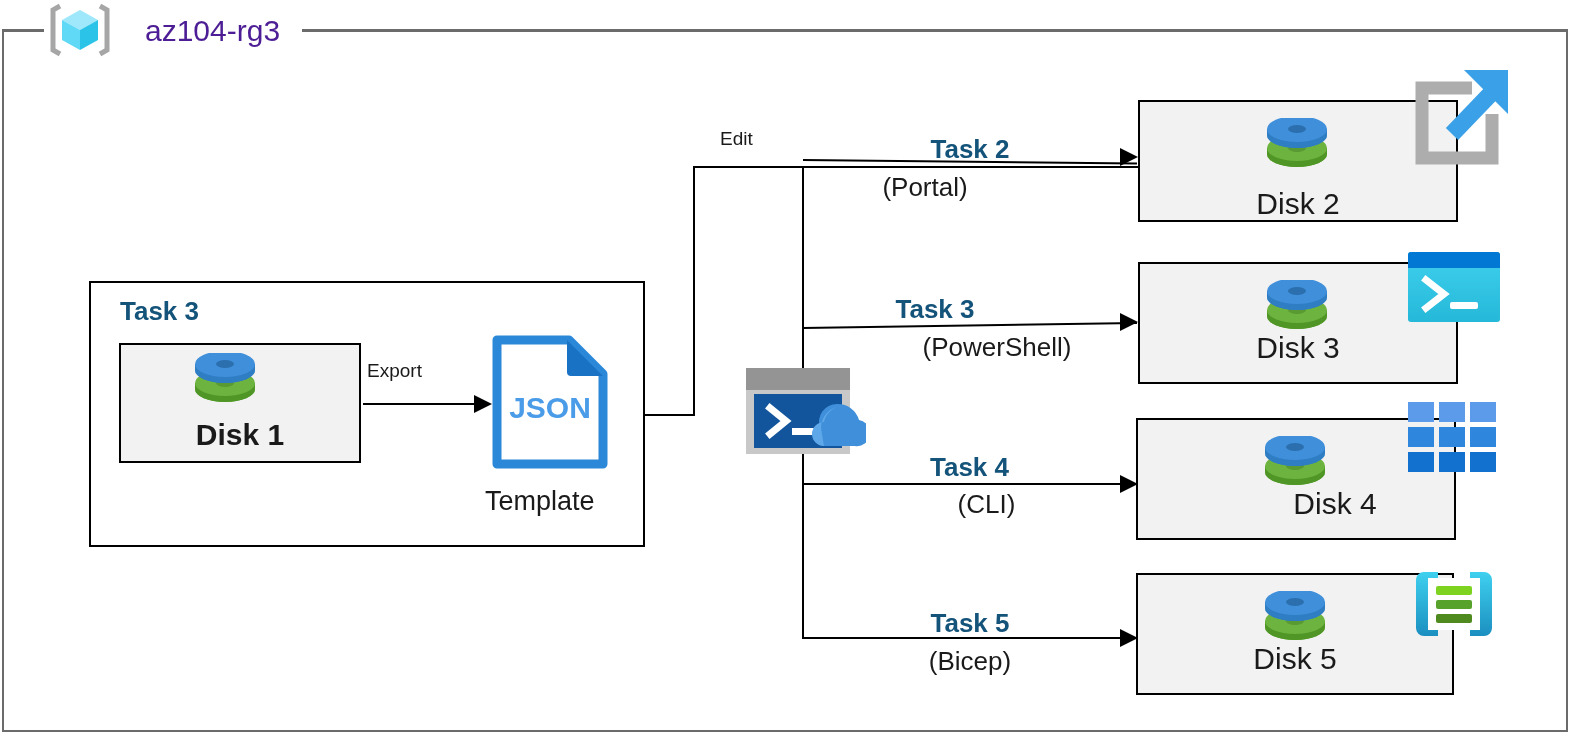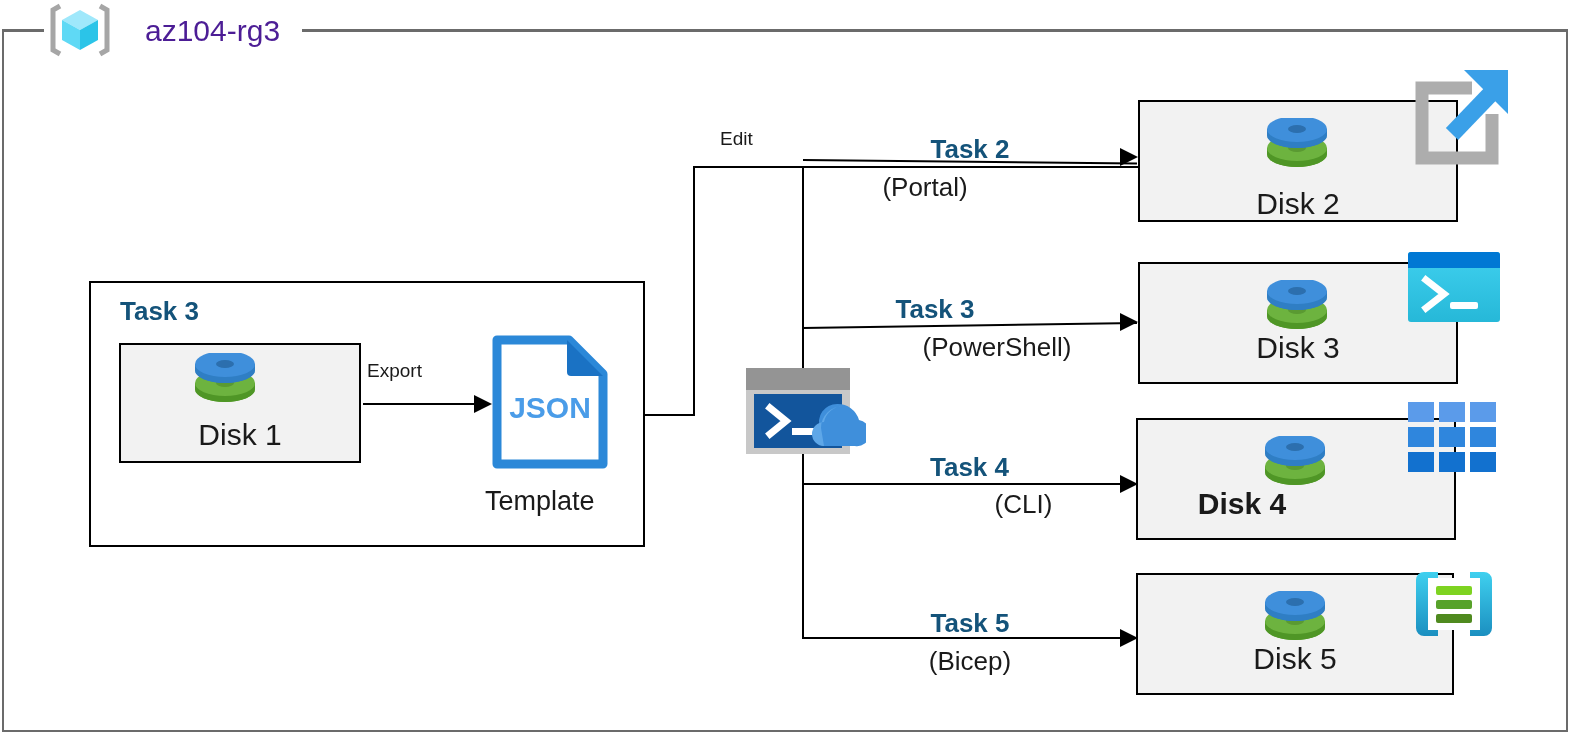--- a/index.html
+++ b/index.html
@@ -182,21 +182,21 @@
   <svg class="disk-glyph" style="left:191px; top:353px; width:68px; height:66px;" viewBox="0 0 68 66">
     <ellipse cx="34" cy="36" rx="30" ry="13" fill="#57a22a"></ellipse>
     <path d="M4 30 L4 36 A30 13 0 0 0 64 36 L64 30 Z" fill="#4f9626"></path>
     <ellipse cx="34" cy="30" rx="30" ry="13" fill="#6db33f"></ellipse>
     <ellipse cx="34" cy="30" rx="9" ry="4" fill="#5a9a32"></ellipse>
     <ellipse cx="34" cy="17" rx="30" ry="13" fill="#2f7ec4"></ellipse>
     <path d="M4 11 L4 17 A30 13 0 0 0 64 17 L64 11 Z" fill="#2f7ec4"></path>
     <ellipse cx="34" cy="11" rx="30" ry="13" fill="#3f8fdb"></ellipse>
     <ellipse cx="34" cy="11" rx="9" ry="4" fill="#2c6fae"></ellipse>
   </svg>
-  <div class="disk-caption" style="left:119px; top:418px; width:242px;">Disk 1</div>
+  <div class="disk-caption" style="left:119px; top:418px; width:242px;font-weight:bold;">Disk 1</div>
 
   <div class="edge-label" style="left:367px; top:360px;">Export</div>
   <div class="line-h" style="left:363px; top:403px; width:116px;"></div>
   <svg class="arrowhead" style="left:474px; top:394px; width:18px; height:20px;" viewBox="0 0 18 20">
     <polygon points="0,1 18,10 0,19" fill="#000000"></polygon>
   </svg>
 
   <svg class="icon-abs" style="left:491px; top:334px; width:118px; height:136px;" viewBox="0 0 118 136">
     <path d="M6 6 L78 6 L112 40 L112 130 L6 130 Z" fill="#ffffff" stroke="#2b88d8" stroke-width="9" stroke-linejoin="round"></path>
     <path d="M76 6 L112 42 L80 42 Q76 42 76 38 Z" fill="#1a72c4"></path>
@@ -280,34 +280,34 @@
     <path d="M0 3 a3 3 0 0 1 3 -3 L89 0 a3 3 0 0 1 3 3 L92 16 L0 16 Z" fill="#0078d4"></path>
     <path d="M18 28 L36 42 L18 56" stroke="#ffffff" stroke-width="7" fill="none" stroke-linecap="square"></path>
     <rect x="42" y="50" width="28" height="7" rx="2" fill="#ffffff"></rect>
   </svg>
 
   <div class="line-h" style="left:803px; top:483px; width:334px;"></div>
   <svg class="arrowhead" style="left:1120px; top:474px; width:18px; height:20px;" viewBox="0 0 18 20">
     <polygon points="0,1 18,10 0,19" fill="#000000"></polygon>
   </svg>
   <div class="task-label" style="left:809px; top:452px; width:321px;">Task 4</div>
-  <div class="tool-label" style="left:803px; top:489px; width:367px;margin-left:37px;">(CLI)</div>
+  <div class="tool-label" style="left:803px; top:489px; width:367px;">(CLI)</div>
 
   <div class="disk-box" style="left:1136px; top:418px; width:320px; height:122px;"></div>
   <svg class="disk-glyph" style="left:1261px; top:436px; width:68px; height:66px;" viewBox="0 0 68 66">
     <ellipse cx="34" cy="36" rx="30" ry="13" fill="#57a22a"></ellipse>
     <path d="M4 30 L4 36 A30 13 0 0 0 64 36 L64 30 Z" fill="#4f9626"></path>
     <ellipse cx="34" cy="30" rx="30" ry="13" fill="#6db33f"></ellipse>
     <ellipse cx="34" cy="30" rx="9" ry="4" fill="#5a9a32"></ellipse>
     <ellipse cx="34" cy="17" rx="30" ry="13" fill="#2f7ec4"></ellipse>
     <path d="M4 11 L4 17 A30 13 0 0 0 64 17 L64 11 Z" fill="#2f7ec4"></path>
     <ellipse cx="34" cy="11" rx="30" ry="13" fill="#3f8fdb"></ellipse>
     <ellipse cx="34" cy="11" rx="9" ry="4" fill="#2c6fae"></ellipse>
   </svg>
-  <div class="disk-caption" style="left:1100px; top:487px; width:284px;font-weight:bold;">Disk 4</div>
+  <div class="disk-caption" style="left:1193px; top:487px; width:284px;">Disk 4</div>
 
   <svg class="icon-abs" style="left:1408px; top:402px; width:88px; height:70px;" viewBox="0 0 88 70">
     <rect x="0" y="0" width="26" height="20" fill="#5b9bea"></rect>
     <rect x="31" y="0" width="26" height="20" fill="#5b9bea"></rect>
     <rect x="62" y="0" width="26" height="20" fill="#5b9bea"></rect>
     <rect x="0" y="25" width="26" height="20" fill="#2f86dd"></rect>
     <rect x="31" y="25" width="26" height="20" fill="#2f86dd"></rect>
     <rect x="62" y="25" width="26" height="20" fill="#2f86dd"></rect>
     <rect x="0" y="50" width="26" height="20" fill="#1271cf"></rect>
     <rect x="31" y="50" width="26" height="20" fill="#1271cf"></rect>

